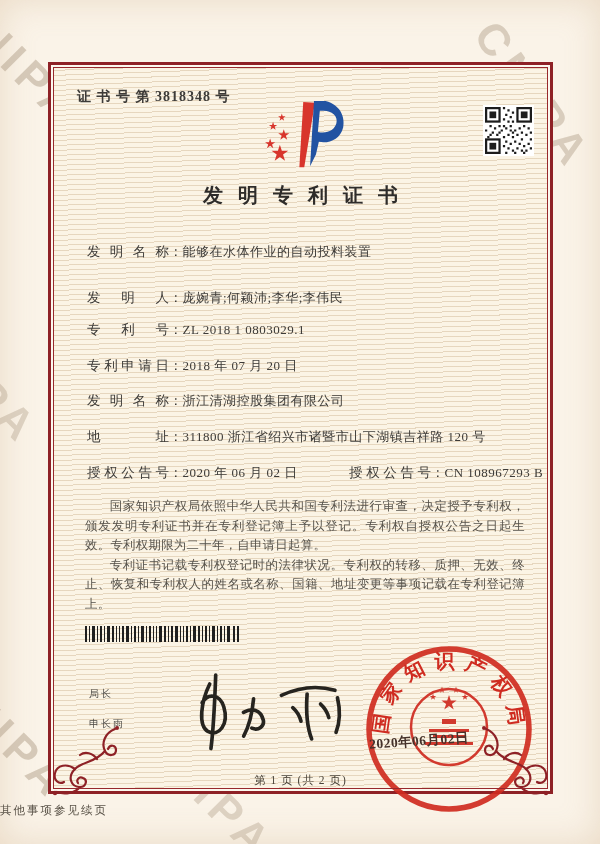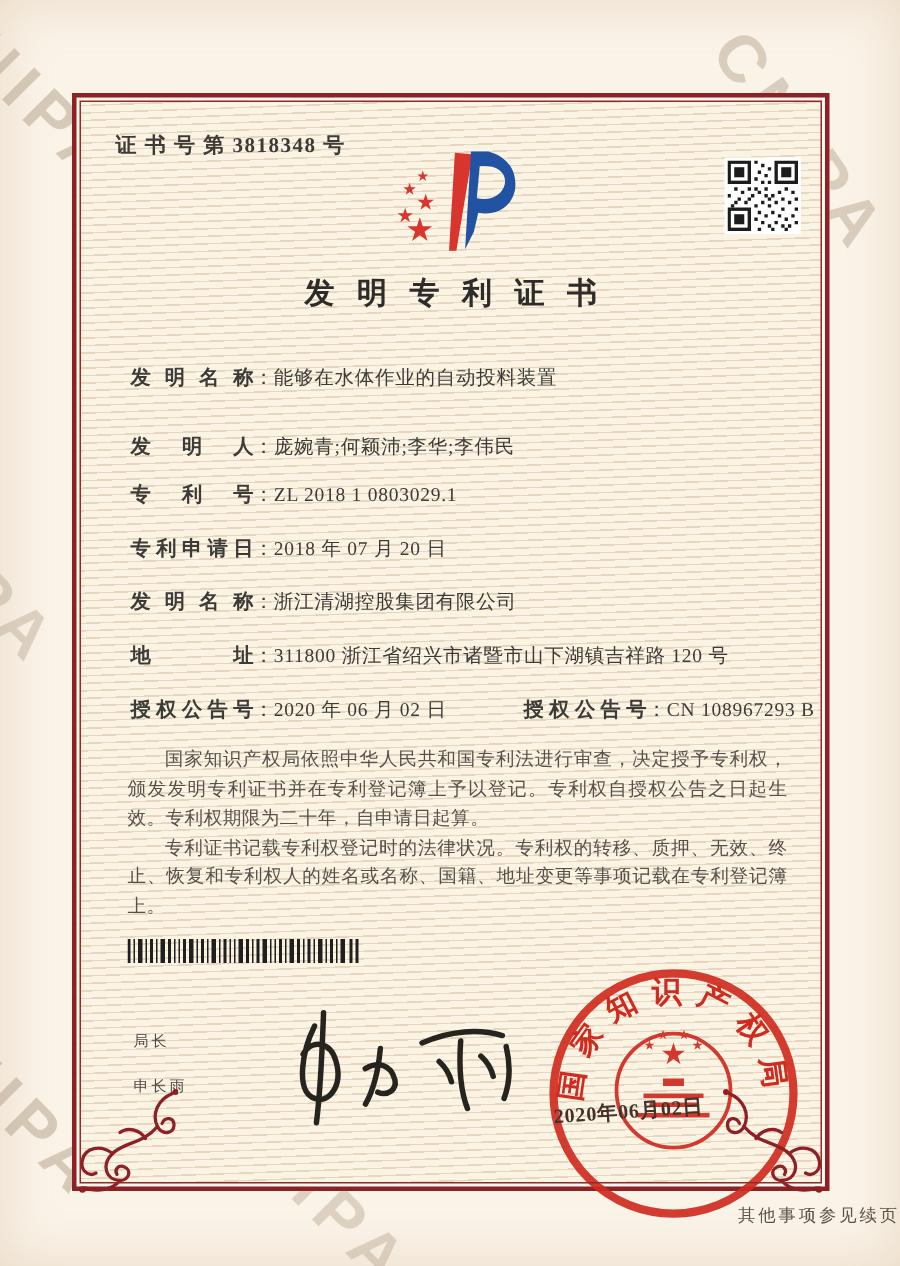--- a/index.html
+++ b/index.html
@@ -16,39 +16,39 @@
     border:3px solid #8e2126;background-color:#fbf4e5;
     background-image:repeating-linear-gradient(178deg,rgba(213,190,158,.55) 0 1px,rgba(0,0,0,0) 1px 5px);
     box-shadow:inset 0 0 0 2px #fcf8ef;z-index:2;}
   .frame::after{content:"";position:absolute;inset:2px;border:1px solid #97282c;pointer-events:none;}
   .cert-no{position:absolute;left:26px;top:23px;font-size:14px;letter-spacing:1px;color:#3d3b38;font-weight:bold;}
   .logo{position:absolute;left:206px;top:33px;width:112px;height:76px;}
   .qr{position:absolute;left:432px;top:40px;width:47px;height:47px;background:#fff;padding:2px;}
   .title{position:absolute;left:0;top:117px;width:100%;text-align:center;font-size:20px;
     font-weight:600;letter-spacing:15px;text-indent:15px;color:#2e2c2a;}
   .frow{position:absolute;left:36px;width:455px;font-size:13.5px;color:#3d3b38;white-space:nowrap;}
-  .flabel{display:inline-block;width:82px;text-align:justify;text-align-last:justify;vertical-align:bottom;font-weight:bold;}
+  .flabel{display:inline-block;width:82px;text-align:justify;text-align-last:justify;vertical-align:bottom;}
   .fcolon{display:inline-block;}
   .fval{font-size:13px;letter-spacing:.5px;}
   .pair2{position:absolute;left:262px;top:0;}
   .paras{position:absolute;left:34px;top:432px;width:440px;font-size:12.4px;line-height:19.5px;
     color:#55514a;letter-spacing:.3px;text-align:justify;}
   .paras p{margin:0;text-indent:2em;}
   .barcode{position:absolute;left:34px;top:561px;width:156px;height:16px;}
   .signer{position:absolute;left:38px;font-size:10px;color:#4b4945;letter-spacing:2px;}
   .sig{position:absolute;left:130px;top:598px;width:172px;height:92px;transform:rotate(-3deg);}
   .seal{position:absolute;left:312px;top:578px;width:172px;height:172px;}
   .seal-date{position:absolute;left:318px;top:666px;width:140px;font-family:"Liberation Serif",serif;
     font-weight:bold;font-size:13.5px;color:#45322b;transform:rotate(-4deg);letter-spacing:.5px;}
   .page-ind{position:absolute;left:0;top:708px;width:100%;text-align:center;font-size:11.5px;
     color:#4a443a;letter-spacing:1px;}
   .flourish{position:absolute;bottom:-6px;width:72px;height:74px;}
   .fl-left{left:-4px;}
   .fl-right{right:-4px;transform:scaleX(-1);}
-  .footer-note{position:absolute;left:0;top:803px;width:100%;text-align:right;font-size:11.5px;
+  .footer-note{position:absolute;left:0;top:803px;width:100%;text-align:left;font-size:11.5px;
     color:#5a5348;letter-spacing:2px;z-index:2;}
 </style>
 </head>
 <body>
 
 <div class="page">
 
   <div>
     <span class="wm" style="left:-28px;top:-18px;opacity:.50">CNIPA</span>
     <span class="wm" style="left:505px;top:12px;transform:rotate(55deg);opacity:.45">CNIPA</span>
@@ -207,20 +207,21 @@
         <use href="#star" transform="translate(86 60) scale(8)"></use>
         <use href="#star" transform="translate(70 54) scale(3.5)"></use>
         <use href="#star" transform="translate(79 47) scale(3.5)"></use>
         <use href="#star" transform="translate(93 47) scale(3.5)"></use>
         <use href="#star" transform="translate(102 54) scale(3.5)"></use>
         <path d="M79 76h14v5H79z M66 86h40v3H66z M70 92h32v3H70z M62 99h48v3H62z"></path>
       </g>
     </svg>
     <div class="seal-date">2020年06月02日</div>
 
+    <div class="page-ind">第 1 页 (共 2 页)</div>
 
     <svg class="flourish fl-left" viewBox="0 0 72 74">
       <g stroke="#8e2126" fill="none" stroke-width="2.2" stroke-linecap="round">
         <path d="M68 6 C58 10 54 20 58 28 C61 34 69 33 69 27 C69 22 63 21 61 26"></path>
         <path d="M58 28 C48 40 36 38 28 46 C20 54 24 64 33 64 C39 64 41 57 36 55 C32 53 29 57 31 60"></path>
         <path d="M28 46 C20 40 10 42 8 50 C6 57 12 62 17 59"></path>
         <path d="M33 64 C28 70 18 72 10 69"></path>
         <path d="M50 36 C46 30 38 28 33 32"></path>
       </g>
       <circle cx="70" cy="5" r="2" fill="#8e2126"></circle>

